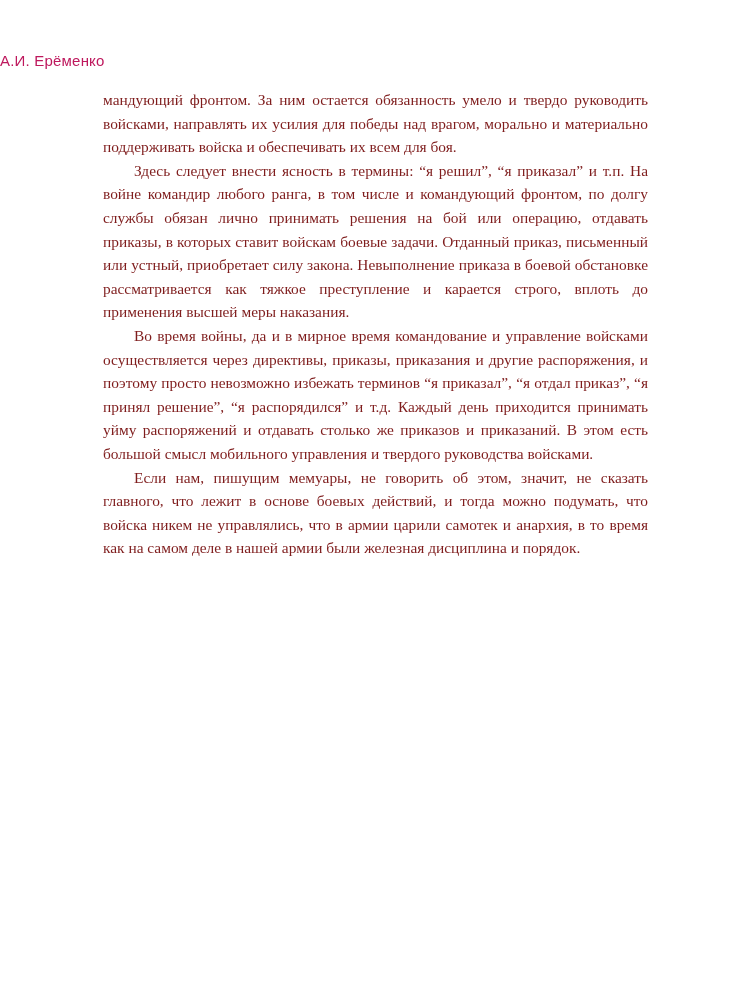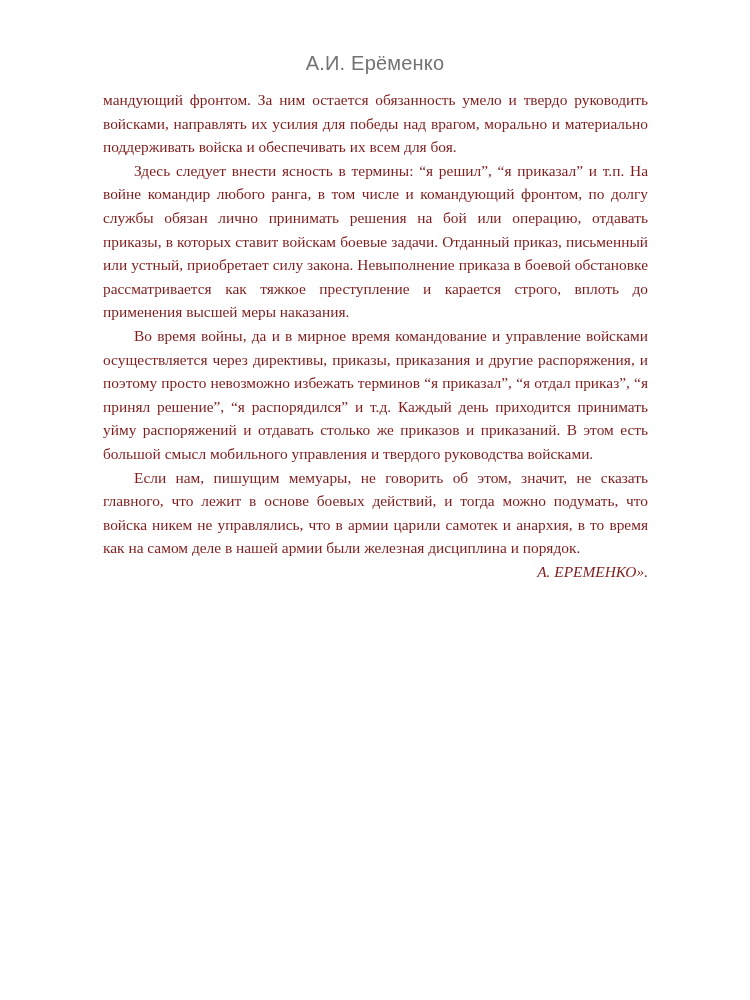--- a/index.html
+++ b/index.html
@@ -19,25 +19,25 @@
     width: 750px;
     height: 1000px;
     box-sizing: border-box;
     padding: 0;
   }
   .running-head {
     position: absolute;
     top: 52px;
     left: 0;
     width: 750px;
-    text-align: center;
+    text-align: left;
     font-family: "Liberation Sans", "DejaVu Sans", sans-serif;
-    font-size: 20px;
+    font-size: 15px;
     letter-spacing: 0.2px;
-    color: #737373;
+    color: #be185d;
   }
   .body-text {
     position: absolute;
     top: 88px;
     left: 103px;
     width: 545px;
     font-size: 15.4px;
     line-height: 23.6px;
     text-align: justify;
     text-justify: inter-word;
@@ -62,16 +62,15 @@
 
 <div class="page">
 
   <div class="running-head">А.И. Ерёменко</div>
 
   <div class="body-text">
     <p class="no-indent">мандующий фронтом. За ним остается обязанность умело и твердо руководить войсками, направлять их усилия для победы над врагом, морально и материально поддерживать войска и обеспечивать их всем для боя.</p>
     <p>Здесь следует внести ясность в термины: “я решил”, “я приказал” и т.п. На войне командир любого ранга, в том числе и командующий фронтом, по долгу службы обязан лично принимать решения на бой или операцию, отдавать приказы, в которых ставит войскам боевые задачи. Отданный приказ, письменный или устный, приобретает силу закона. Невыполнение приказа в боевой обстановке рассматривается как тяжкое преступление и карается строго, вплоть до применения высшей меры наказания.</p>
     <p>Во время войны, да и в мирное время командование и управление войсками осуществляется через директивы, приказы, приказания и другие распоряжения, и поэтому просто невозможно избежать терминов “я приказал”, “я отдал приказ”, “я принял решение”, “я распорядился” и т.д. Каждый день приходится принимать уйму распоряжений и отдавать столько же приказов и приказаний. В этом есть большой смысл мобильного управления и твердого руководства войсками.</p>
     <p>Если нам, пишущим мемуары, не говорить об этом, значит, не сказать главного, что лежит в основе боевых действий, и тогда можно подумать, что войска никем не управлялись, что в армии царили самотек и анархия, в то время как на самом деле в нашей армии были железная дисциплина и порядок.</p>
-    <p class="signature">А. ЕРЕМЕНКО».</p>
   </div>
 
 </div>
 
 </body></html>

